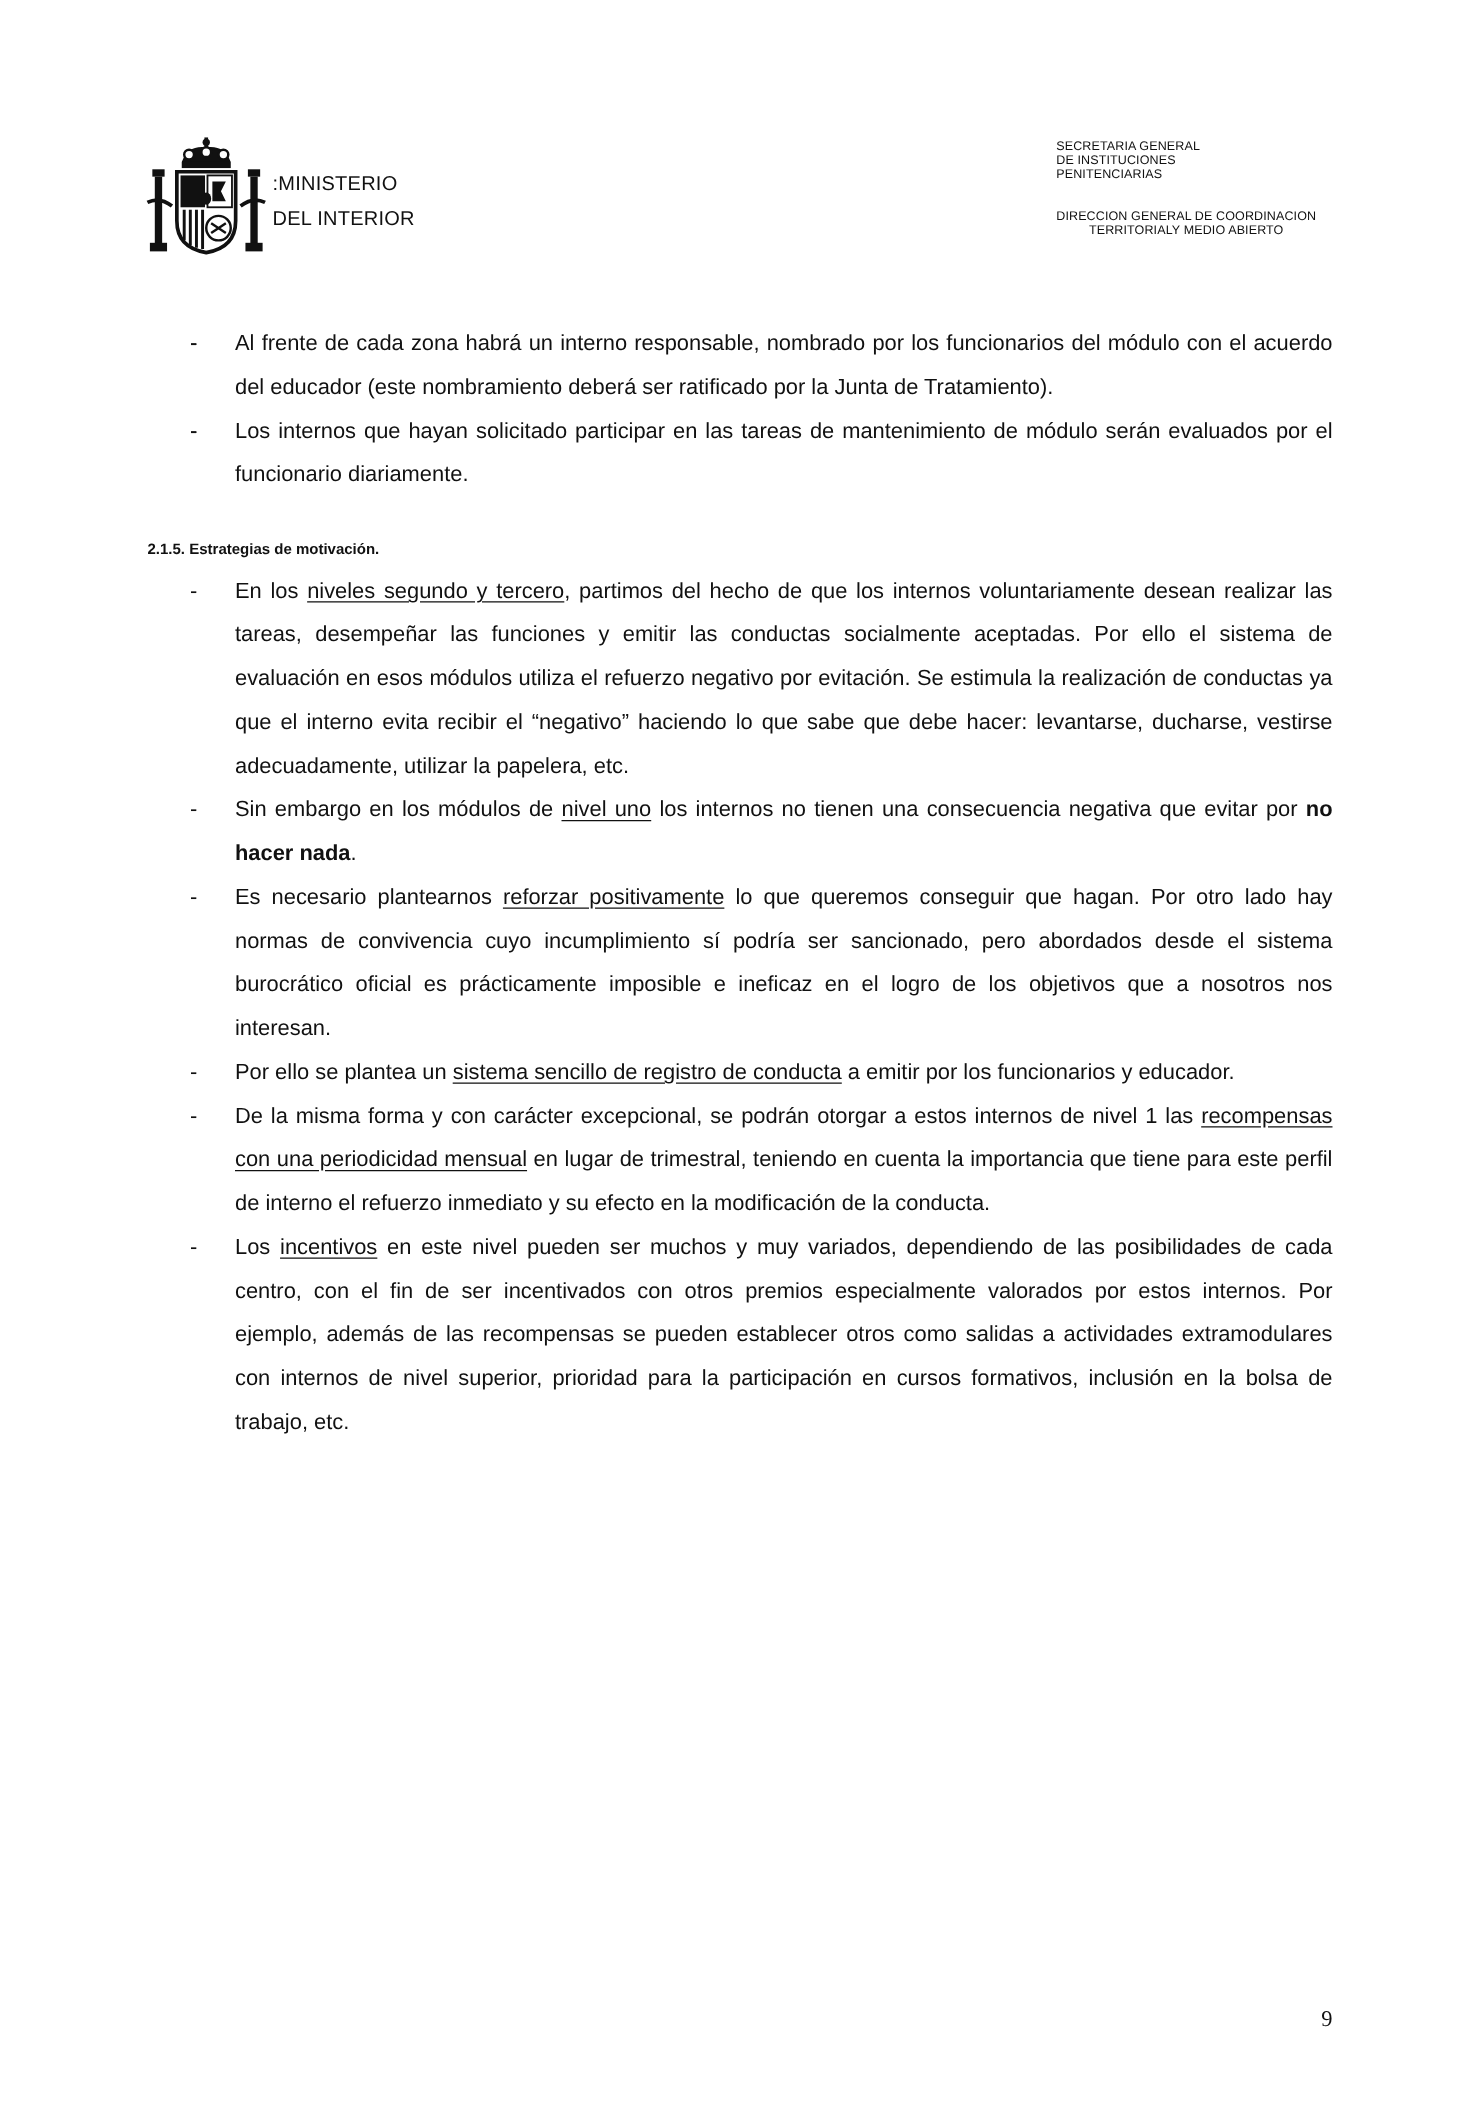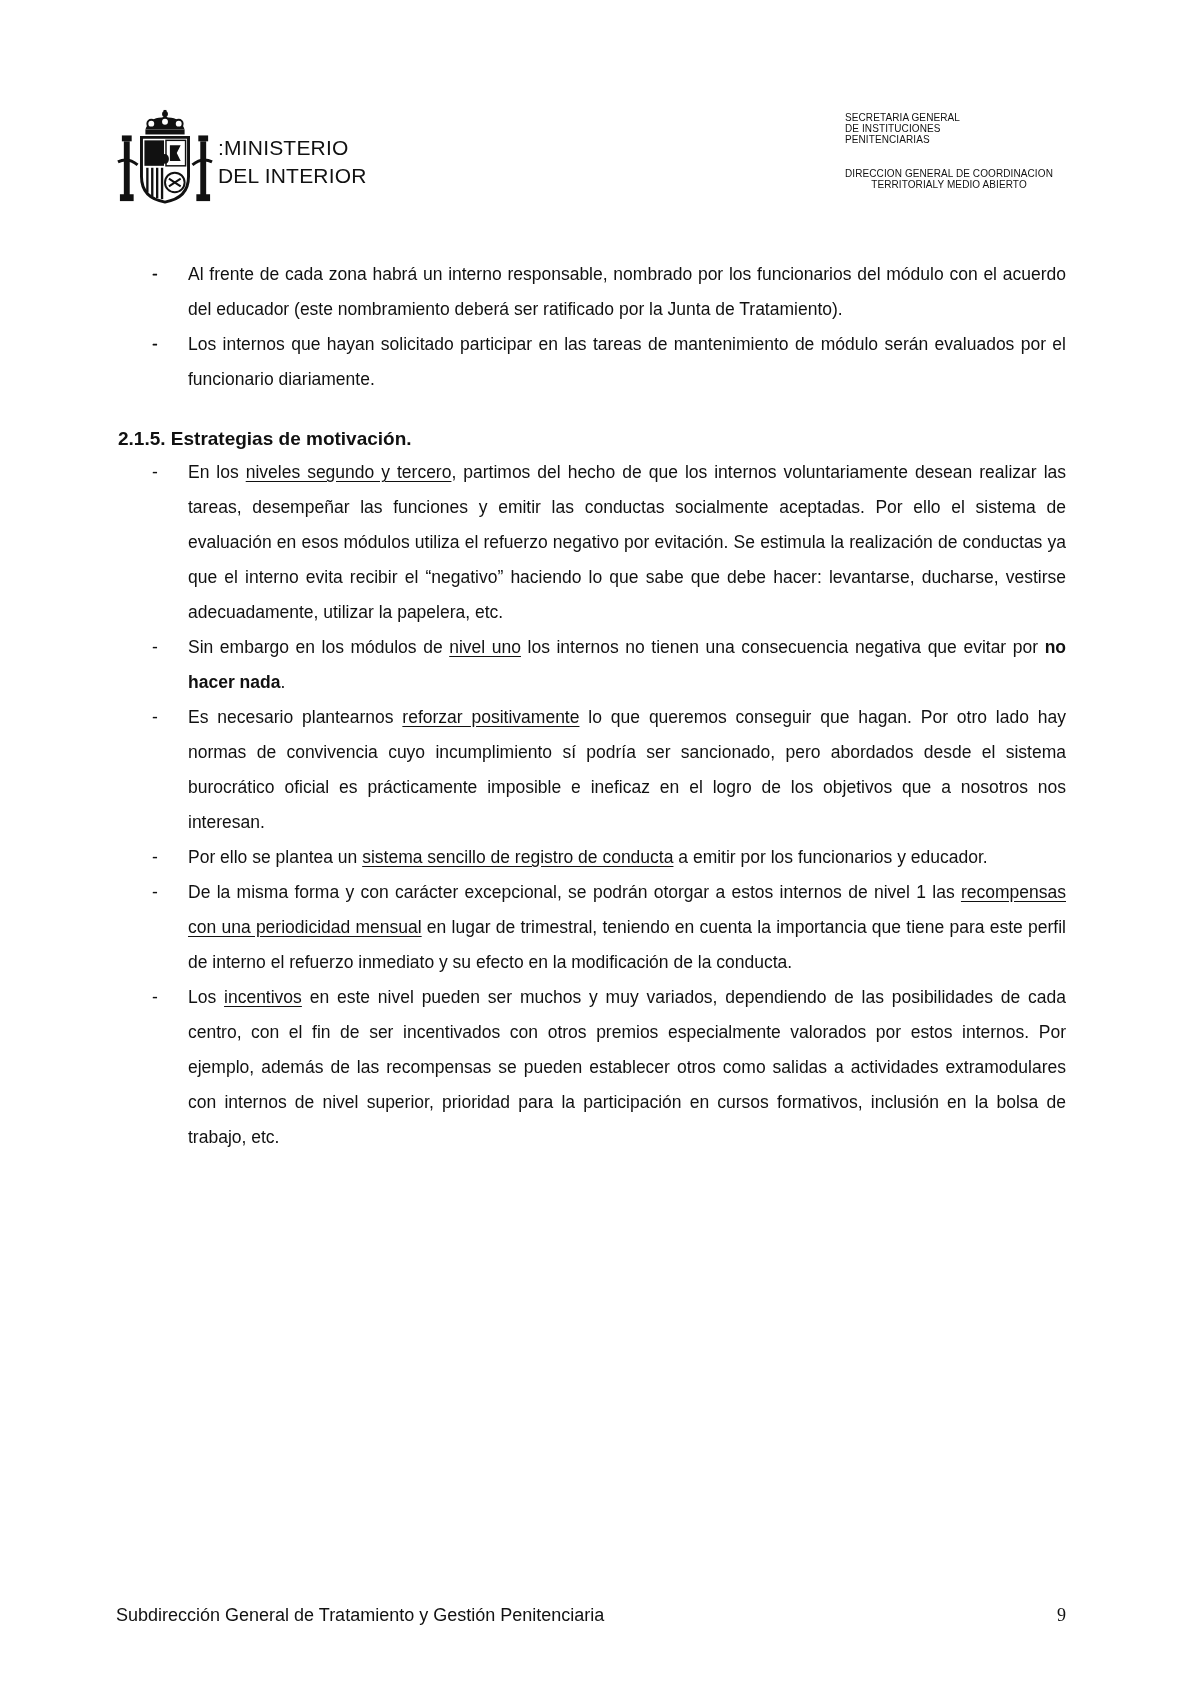--- a/index.html
+++ b/index.html
@@ -2,28 +2,28 @@
 <html><head>
   <meta charset="utf-8">
   <style>
     html, body { margin: 0; padding: 0; background: #ffffff; }
     body {
       width: 1187px; height: 1689px; position: relative; overflow: hidden;
       font-family: "Liberation Sans", sans-serif; color: #111111;
     }
     .header { position: absolute; left: 0; top: 0; width: 1187px; height: 230px; }
     .logo { position: absolute; left: 116px; top: 108px; width: 98px; height: 98px; }
-    .ministry { position: absolute; left: 218px; top: 134px; font-size: 21px; line-height: 28px; letter-spacing: 0.2px; }
+    .ministry { position: absolute; left: 218px; top: 134px; font-size: 16px; line-height: 28px; letter-spacing: 0.2px; }
     .ministry div { white-space: nowrap; }
     .right-header { position: absolute; left: 845px; top: 112px; font-size: 10px; font-weight: normal; line-height: 11px; letter-spacing: 0.1px; }
     .right-header .block2 { margin-top: 23px; text-align: center; }
     .content { position: absolute; left: 118px; top: 257px; width: 948px; }
     .item { position: relative; padding-left: 70px; font-size: 17.5px; line-height: 35px; text-align: justify; }
     .item .dash { position: absolute; left: 34px; top: 0; }
-    .heading { font-size: 19px; font-weight: bold; margin-top: 26px; margin-bottom: 0; line-height: 32px; }
+    .heading { font-size: 12px; font-weight: bold; margin-top: 26px; margin-bottom: 0; line-height: 32px; }
     u { text-decoration: underline; text-underline-offset: 3px; }
     .footer { position: absolute; left: 116px; top: 1605px; width: 950px; font-size: 18px; }
     .footer .page { position: absolute; right: 0; top: 0; font-family: "Liberation Serif", serif; }
   </style>
 </head>
 <body>
 
 <div class="header">
   <svg class="logo" viewBox="0 0 100 100">
 
@@ -88,15 +88,14 @@
     <div class="item"><span class="dash">-</span><span>En los </span><u>niveles segundo y tercero</u><span>, partimos del hecho de que los internos voluntariamente desean realizar las tareas, desempeñar las funciones y emitir las conductas socialmente aceptadas. Por ello el sistema de evaluación en esos módulos utiliza el refuerzo negativo por evitación. Se estimula la realización de conductas ya que el interno evita recibir el “negativo” haciendo lo que sabe que debe hacer: levantarse, ducharse, vestirse adecuadamente, utilizar la papelera, etc.</span></div>
     <div class="item"><span class="dash">-</span><span>Sin embargo en los módulos de </span><u>nivel uno</u><span> los internos no tienen una consecuencia negativa que evitar por </span><b>no hacer nada</b><span>.</span></div>
     <div class="item"><span class="dash">-</span><span>Es necesario plantearnos </span><u>reforzar positivamente</u><span> lo que queremos conseguir que hagan. Por otro lado hay normas de convivencia cuyo incumplimiento sí podría ser sancionado, pero abordados desde el sistema burocrático oficial es prácticamente imposible e ineficaz en el logro de los objetivos que a nosotros nos interesan.</span></div>
     <div class="item"><span class="dash">-</span><span>Por ello se plantea un </span><u>sistema sencillo de registro de conducta</u><span> a emitir por los funcionarios y educador.</span></div>
     <div class="item"><span class="dash">-</span><span>De la misma forma y con carácter excepcional, se podrán otorgar a estos internos de nivel 1 las </span><u>recompensas con una periodicidad mensual</u><span> en lugar de trimestral, teniendo en cuenta la importancia que tiene para este perfil de interno el refuerzo inmediato y su efecto en la modificación de la conducta.</span></div>
     <div class="item"><span class="dash">-</span><span>Los </span><u>incentivos</u><span> en este nivel pueden ser muchos y muy variados, dependiendo de las posibilidades de cada centro, con el fin de ser incentivados con otros premios especialmente valorados por estos internos. Por ejemplo, además de las recompensas se pueden establecer otros como salidas a actividades extramodulares con internos de nivel superior, prioridad para la participación en cursos formativos, inclusión en la bolsa de trabajo, etc.</span></div>
   </div>
 </div>
 
 <div class="footer">
-  <span>Subdirección General de Tratamiento y Gestión Penitenciaria</span>
   <span class="page">9</span>
 </div>
 
 </body></html>

